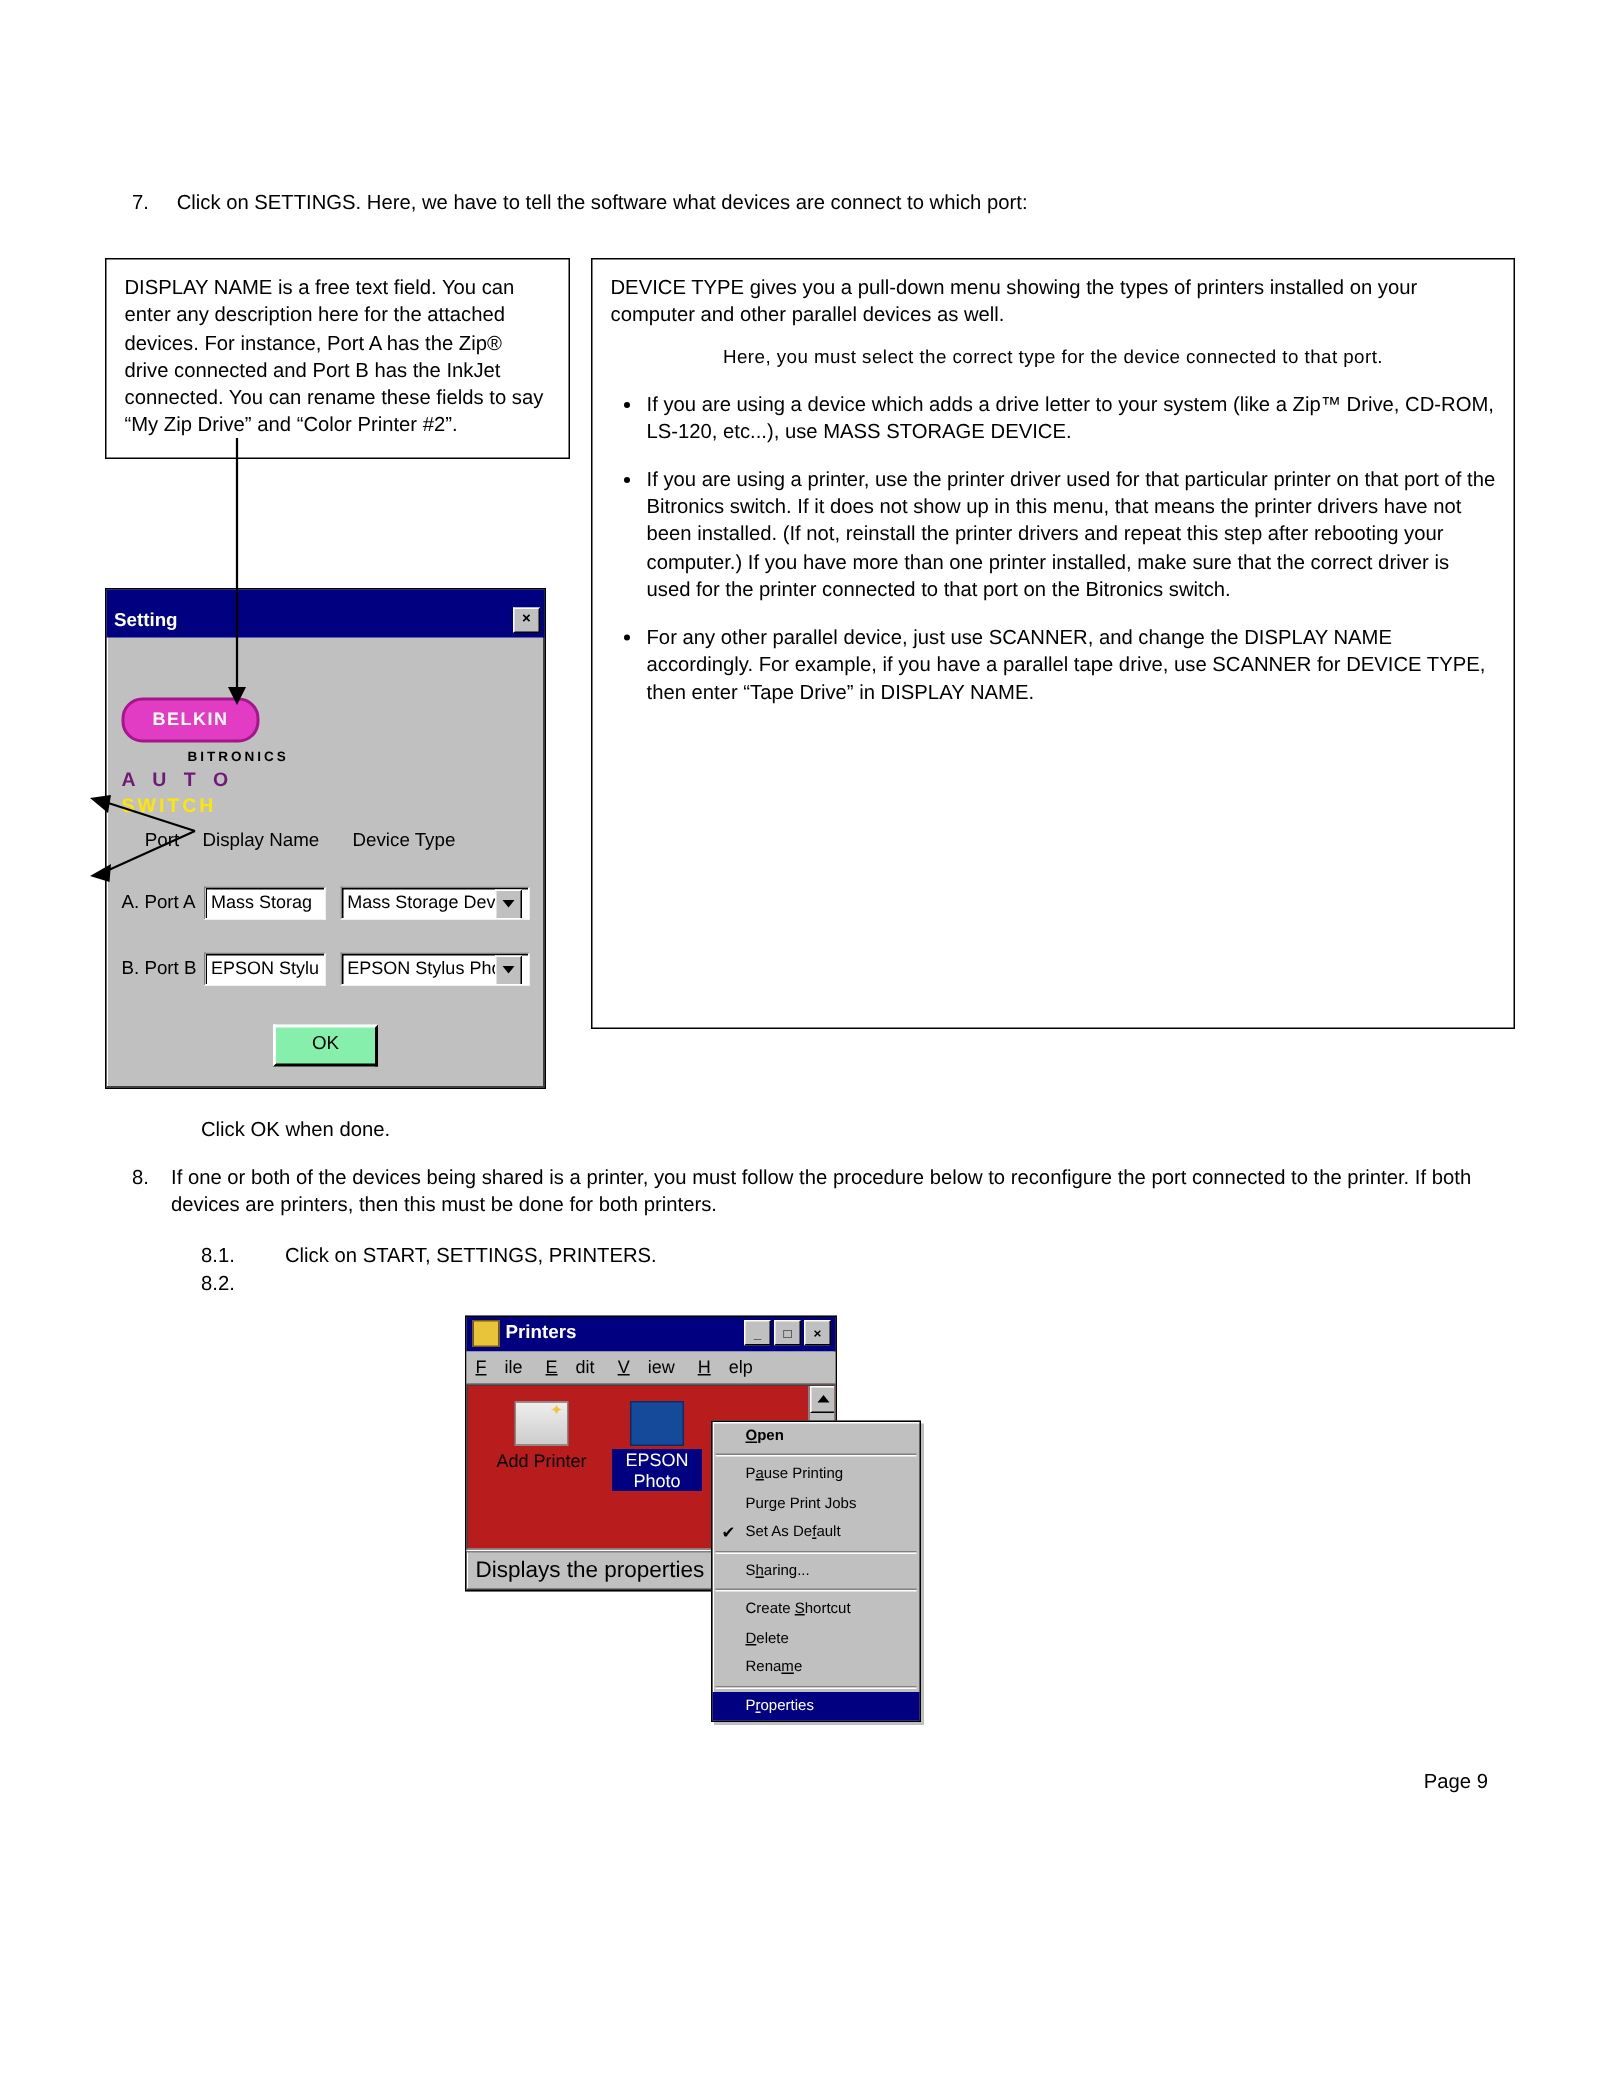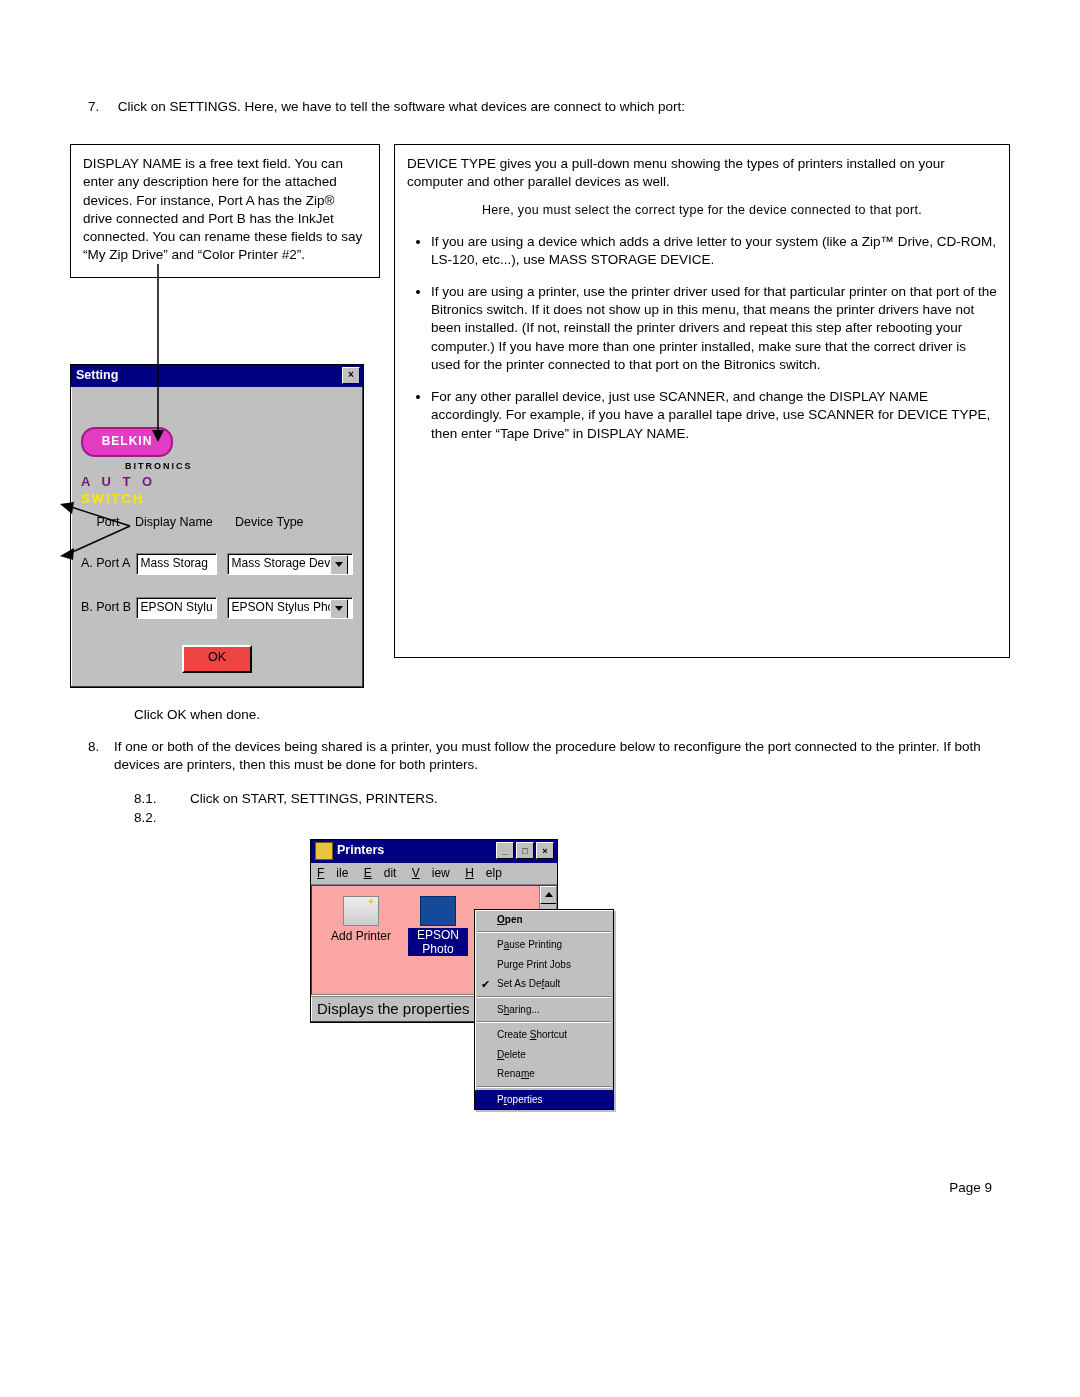--- a/index.html
+++ b/index.html
@@ -10,21 +10,21 @@
     color: #000;
     line-height: 1.35;
   }
   .page {
     width: 1080px;
     height: 1397px;
     position: relative;
     box-sizing: border-box;
     padding: 98px 70px 0 70px;
   }
-  .step7-line { margin-left: 18px; }
+  .step7-line { margin-left: 18px; margin-top: 28px; }
   .num { display:inline-block; width:26px; }
   .top-row {
     display:flex;
     gap:14px;
     margin-top:28px;
     align-items:flex-start;
   }
   .left-col { width: 310px; position:relative; }
   .right-col { flex:1; }
   .callout {
@@ -45,21 +45,21 @@
     border:1px solid #000;
     box-shadow: inset -1px -1px 0 #404040, inset 1px 1px 0 #fff;
     font-family: "MS Sans Serif", Tahoma, sans-serif;
     font-size:12px;
     margin-top:86px;
   }
   .dlg .titlebar {
     background:#000080;
     color:#fff;
     font-weight:bold;
-    padding:2px 3px 3px 5px;
+    padding:12px 3px 3px 5px;
     display:flex; justify-content:space-between; align-items:center;
     font-size:12.5px;
   }
   .dlg .titlebar .xbtn {
     width:16px; height:15px; background:#c0c0c0;
     border-top:1px solid #fff; border-left:1px solid #fff;
     border-right:1px solid #000; border-bottom:1px solid #000;
     color:#000; font-size:10px; text-align:center; line-height:13px;
     font-weight:bold;
   }
@@ -97,21 +97,21 @@
     border-right:1px solid #000; border-bottom:1px solid #000;
     display:flex; align-items:center; justify-content:center;
   }
   .dropbtn::after{
     content:""; width:0;height:0;
     border-left:4px solid transparent; border-right:4px solid transparent;
     border-top:5px solid #000;
   }
   .okbtn {
     width:66px; height:24px; margin:26px auto 0 auto;
-    background:#ef4444;
+    background:#86efac;
     border-top:2px solid #fff; border-left:2px solid #fff;
     border-right:2px solid #000; border-bottom:2px solid #000;
     text-align:center; line-height:20px; font-size:12.5px;
   }
   
   .mid-arrows { position:absolute; pointer-events:none; }
   
   .after { margin-top:18px; }
   .after .ind { margin-left:64px; }
   .step8 { margin-top:14px; margin-left:18px; display:flex; }
@@ -139,21 +139,21 @@
   .winbtn {
     width:16px;height:15px;background:#c0c0c0; margin-left:2px;
     border-top:1px solid #fff; border-left:1px solid #fff;
     border-right:1px solid #000; border-bottom:1px solid #000;
     display:flex;align-items:center;justify-content:center;
     font-size:9px; font-weight:bold; color:#000;
   }
   .menubar { background:#c0c0c0; padding:2px 6px 3px 6px; border-bottom:1px solid #808080;}
   .menubar span { margin-right:12px; }
   .und { text-decoration:underline; }
-  .pbody { background:#fca5a5; height:108px; border:1px solid #808080; border-top-color:#404040; border-left-color:#404040; position:relative; overflow:hidden;}
+  .pbody { background:#b91c1c; height:108px; border:1px solid #808080; border-top-color:#404040; border-left-color:#404040; position:relative; overflow:hidden;}
   .pbody .scroll {
     position:absolute; right:0; top:0; width:16px; height:100%;
     background:#c0c0c0;
     border-left:1px solid #808080;
   }
   .pbody .scroll .up {
     width:16px; height:16px;
     background:#c0c0c0;
     border-top:1px solid #fff; border-left:1px solid #fff;
     border-right:1px solid #000; border-bottom:1px solid #000;

